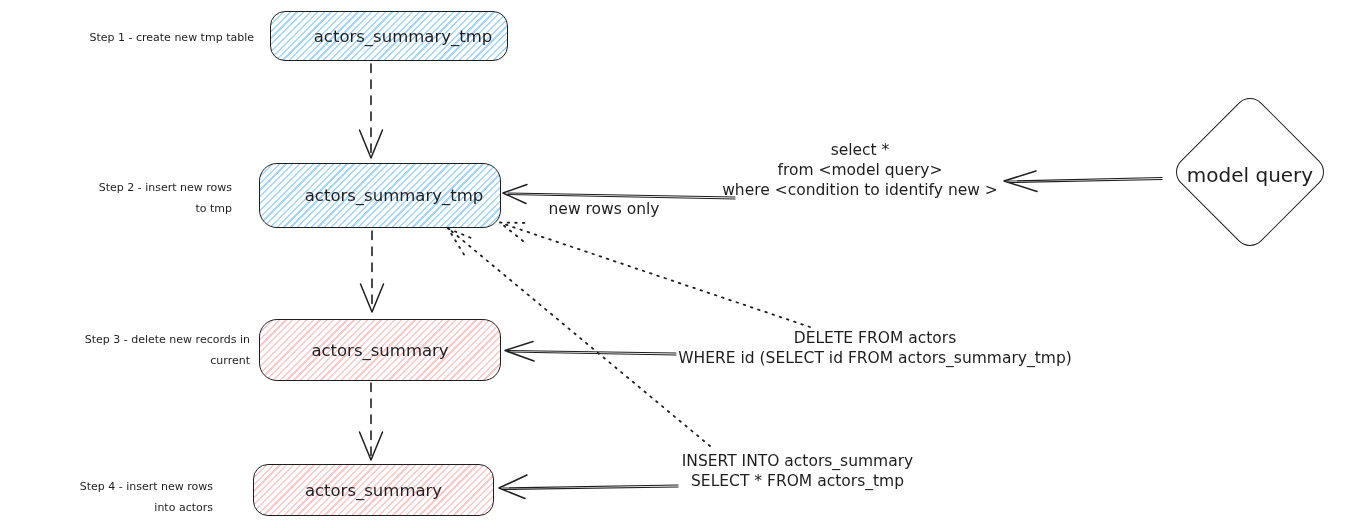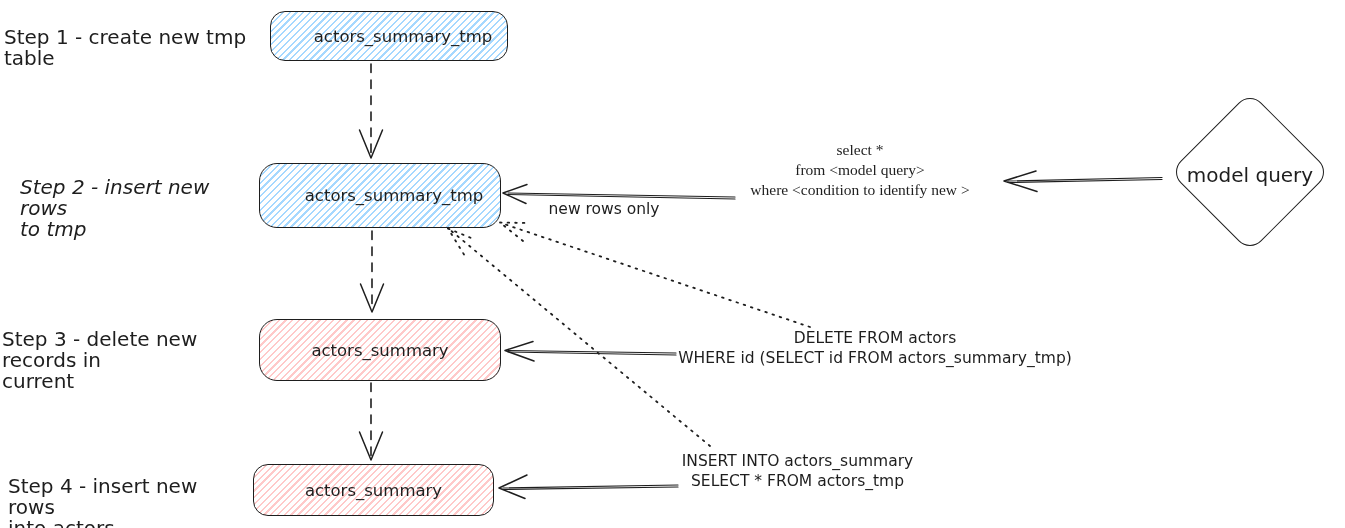--- a/index.html
+++ b/index.html
@@ -9,22 +9,22 @@
     color:var(--ink,#1e1e1e);
   }
   .canvas{
     position:relative;
     width:1345px;height:528px;
     background:#ffffff;
     overflow:hidden;
   }
   .abs{position:absolute;}
   .step-label{
-    font-size:20px;line-height:21px;
-    text-align:left;white-space:pre-line;
+    font-size:11px;line-height:21px;
+    text-align:right;white-space:pre-line;
     color:var(--ink,#1e1e1e);
   }
   .node{
     position:absolute;
     border:1.8px solid var(--ink,#1e1e1e);
     display:flex;align-items:center;justify-content:center;
     font-size:16.5px;
     color:var(--ink,#1e1e1e);
     box-sizing:border-box;
   }
@@ -70,44 +70,44 @@
   .head{stroke-width:1.5;}
   .dashed{stroke-width:1.6;stroke-dasharray:8.5 7.5;}
   .dotted{stroke-width:1.8;stroke-dasharray:1.6 6;}
 </style>
 </head>
 <body>
 
 <div class="canvas">
 
   <div class="abs step-label" style="left:4px;top:27px;width:250px;">Step 1 - create new tmp table</div>
-  <div class="abs step-label" style="left:20px;top:177px;width:212px;font-style:italic;">Step 2 - insert new rows
+  <div class="abs step-label" style="left:20px;top:177px;width:212px;">Step 2 - insert new rows
 to tmp</div>
-  <div class="abs step-label" style="left:2px;top:329px;width:240px;">Step 3 - delete new records in
+  <div class="abs step-label" style="left:10px;top:329px;width:240px;">Step 3 - delete new records in
 current</div>
   <div class="abs step-label" style="left:8px;top:476px;width:205px;">Step 4 - insert new rows
 into actors</div>
 
   <div class="node blue" style="left:270px;top:11px;width:238px;height:50px;border-radius:15px;">
     <span>actors_summary_tmp</span>
   </div>
   <div class="node blue" style="left:259px;top:163px;width:242px;height:65px;border-radius:18px;">
     <span>actors_summary_tmp</span>
   </div>
   <div class="node red" style="left:259px;top:319px;width:242px;height:62px;border-radius:18px;">
     <span>actors_summary</span>
   </div>
   <div class="node red" style="left:253px;top:464px;width:241px;height:52px;border-radius:15px;">
     <span>actors_summary</span>
   </div>
 
   <div class="diamond-shape"></div>
   <div class="diamond-label">model query</div>
 
-  <div class="abs annotation" style="left:705px;top:140px;width:310px;font-family:Liberation Serif, serif;">select *
+  <div class="abs annotation" style="left:705px;top:140px;width:310px;">select *
 from &lt;model query&gt;
 where &lt;condition to identify new &gt;</div>
   <div class="abs annotation" style="left:548px;top:199px;width:112px;">new rows only</div>
   <div class="abs annotation" style="left:665px;top:328px;width:420px;">DELETE FROM actors
 WHERE id (SELECT id FROM actors_summary_tmp)</div>
   <div class="abs annotation" style="left:645px;top:451px;width:305px;">INSERT INTO actors_summary
 SELECT * FROM actors_tmp</div>
 
   <svg class="arrows" width="1345" height="528" viewBox="0 0 1345 528">
 

